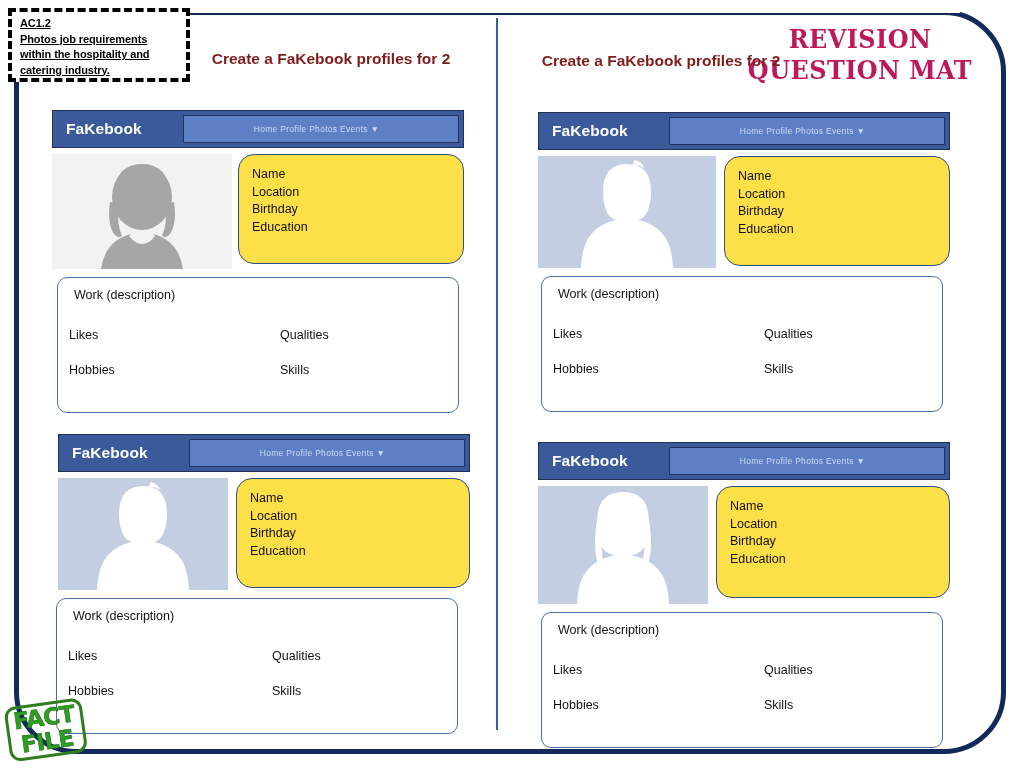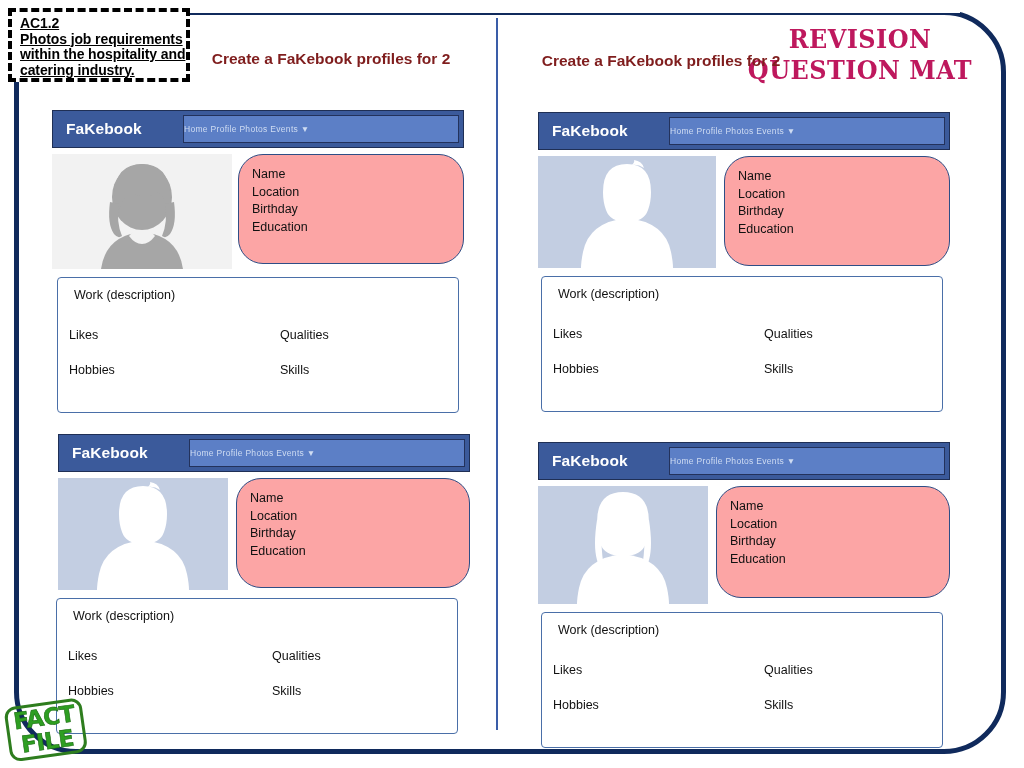--- a/index.html
+++ b/index.html
@@ -54,21 +54,21 @@
     left: 8px;
     top: 8px;
     width: 182px;
     height: 74px;
     border: 4px dashed #000000;
     background: #ffffff;
     box-sizing: border-box;
     padding: 4px 6px 0 8px;
   }
   .ac-line {
-    font-size: 14px;
+    font-size: 11px;
     font-weight: bold;
     color: #000000;
     text-decoration: underline;
     line-height: 15.5px;
     letter-spacing: -0.1px;
     white-space: nowrap;
   }
 
   
   .revision-title {
@@ -128,21 +128,21 @@
   .fb-nav {
     position: absolute;
     top: 4px;
     bottom: 4px;
     right: 4px;
     background: #5C7FC6;
     border: 1px solid #23325c;
     box-sizing: border-box;
     display: flex;
     align-items: center;
-    justify-content: flex-start;
+    justify-content: center;
     padding-right: 9px;
   }
   .fb-nav-links {
     color: #cfdcf2;
     font-size: 8.5px;
     letter-spacing: 0.3px;
     white-space: nowrap;
   }
 
   
@@ -155,36 +155,36 @@
     position: relative;
     overflow: hidden;
     flex: 0 0 auto;
   }
   .avatar.grey { background: #F2F2F2; }
   .avatar.blue { background: #C3CEE2; }
 
   .info-card {
     flex: 1 1 auto;
     border: 1.4px solid #2E4E86;
-    border-radius: 25px;
+    border-radius: 16px;
     box-sizing: border-box;
     padding: 11px 0 0 13px;
-    background: #fca5a5;
+    background: #fde047;
   }
   .info-card .il {
     font-size: 12.5px;
     color: #111111;
     line-height: 17.5px;
   }
 
   
   .work-card {
     position: relative;
     border: 1.4px solid #4A6FA8;
-    border-radius: 4px;
+    border-radius: 10px;
     box-sizing: border-box;
     background: #ffffff;
     margin-top: 8px;
   }
   .work-title {
     position: absolute;
     left: 16px;
     top: 10px;
     font-size: 12.5px;
     color: #111111;

